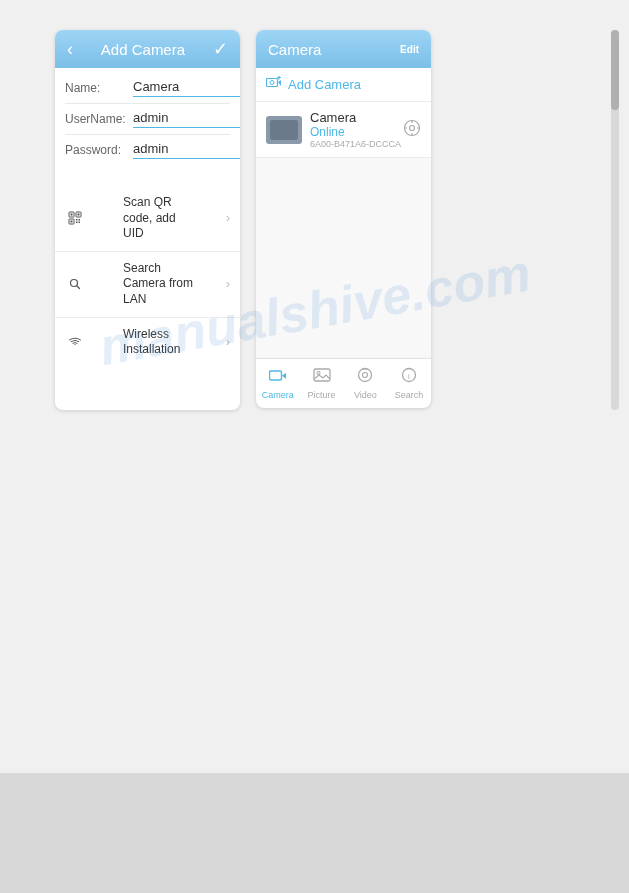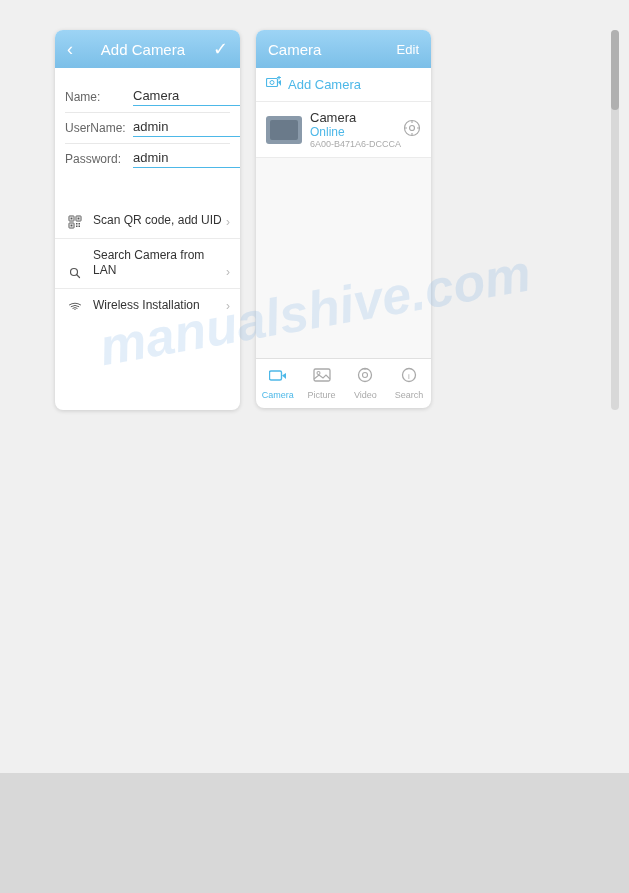--- a/index.html
+++ b/index.html
@@ -54,21 +54,21 @@
       font-weight: 500;
     }
 
     .left-header-check {
       color: #fff;
       font-size: 18px;
       font-weight: 300;
     }
 
     .form-area {
-      padding: 20px 10px;
+      padding: 11px 10px;
     }
 
     .form-row {
       display: flex;
       align-items: center;
       margin-bottom: 6px;
       border-bottom: 1px solid #e8e8e8;
       padding-bottom: 6px;
     }
 
@@ -102,24 +102,25 @@
       border-bottom: 1.5px solid #4db8e8;
       height: 18px;
     }
 
     .options-list {
       margin-top: 4px;
     }
 
     .option-item {
       display: flex;
-      align-items: flex-end;
+      align-items: center;
       padding: 9px 10px;
       border-bottom: 1px solid #ebebeb;
       cursor: pointer;
+      gap: 30px;
     }
 
     .option-item:last-child {
       border-bottom: none;
     }
 
     .option-icon {
       width: 20px;
       font-size: 13px;
       color: #666;
@@ -163,21 +164,22 @@
     }
 
     .right-header-title {
       color: #fff;
       font-size: 15px;
       font-weight: 500;
     }
 
     .right-header-edit {
       color: #fff;
-      font-size: 13px;
+      font-size: 10px;
+      font-weight: bold;
     }
 
     .add-camera-btn {
       display: flex;
       align-items: center;
       padding: 8px 10px;
       border-bottom: 1px solid #ebebeb;
       cursor: pointer;
     }
 

